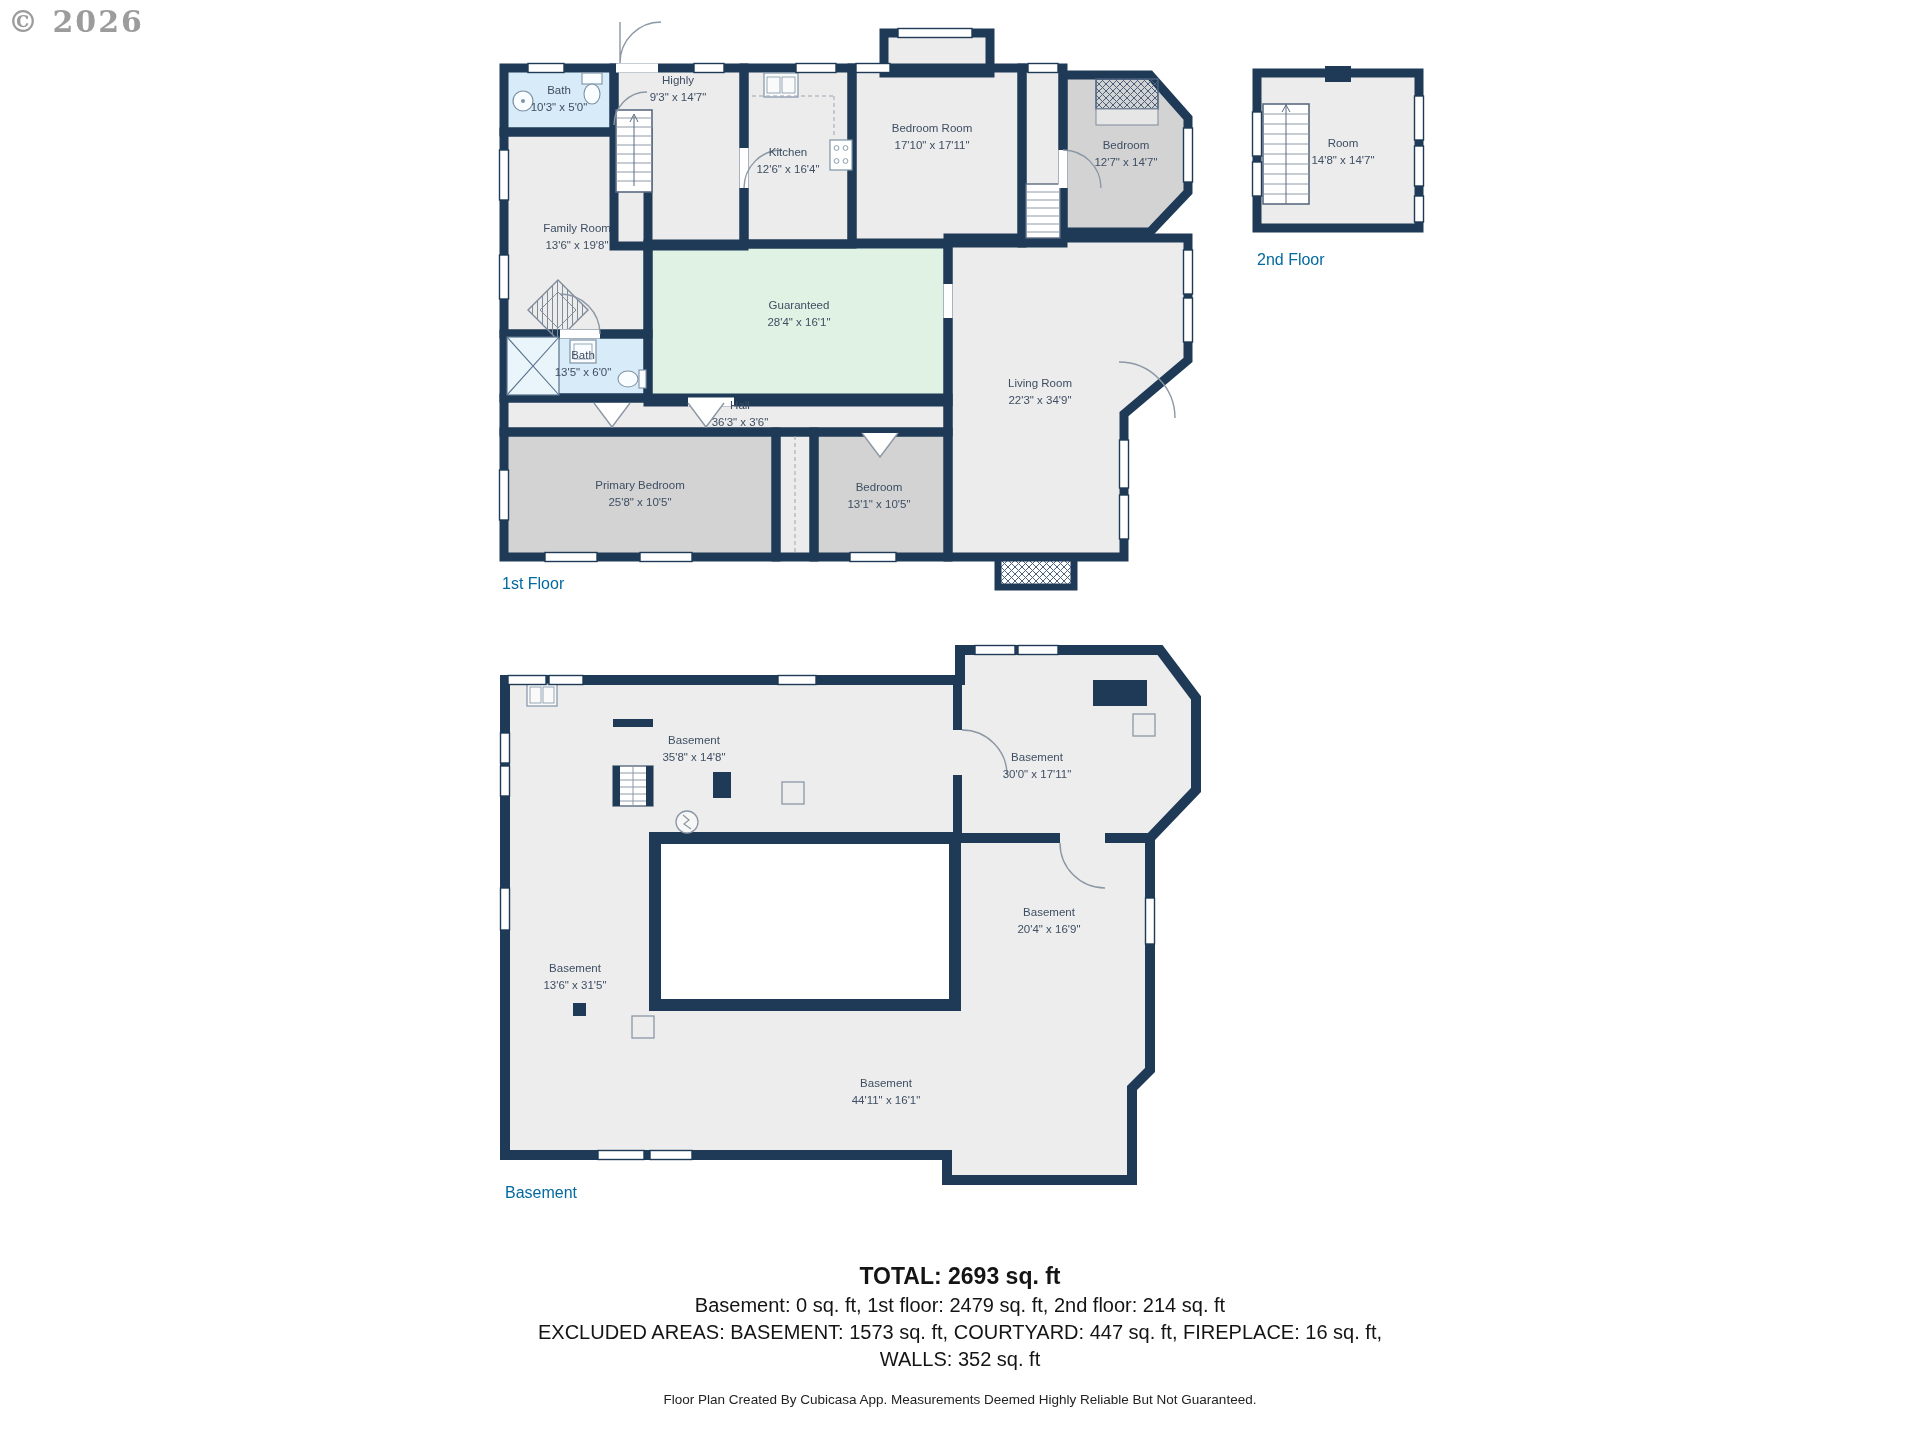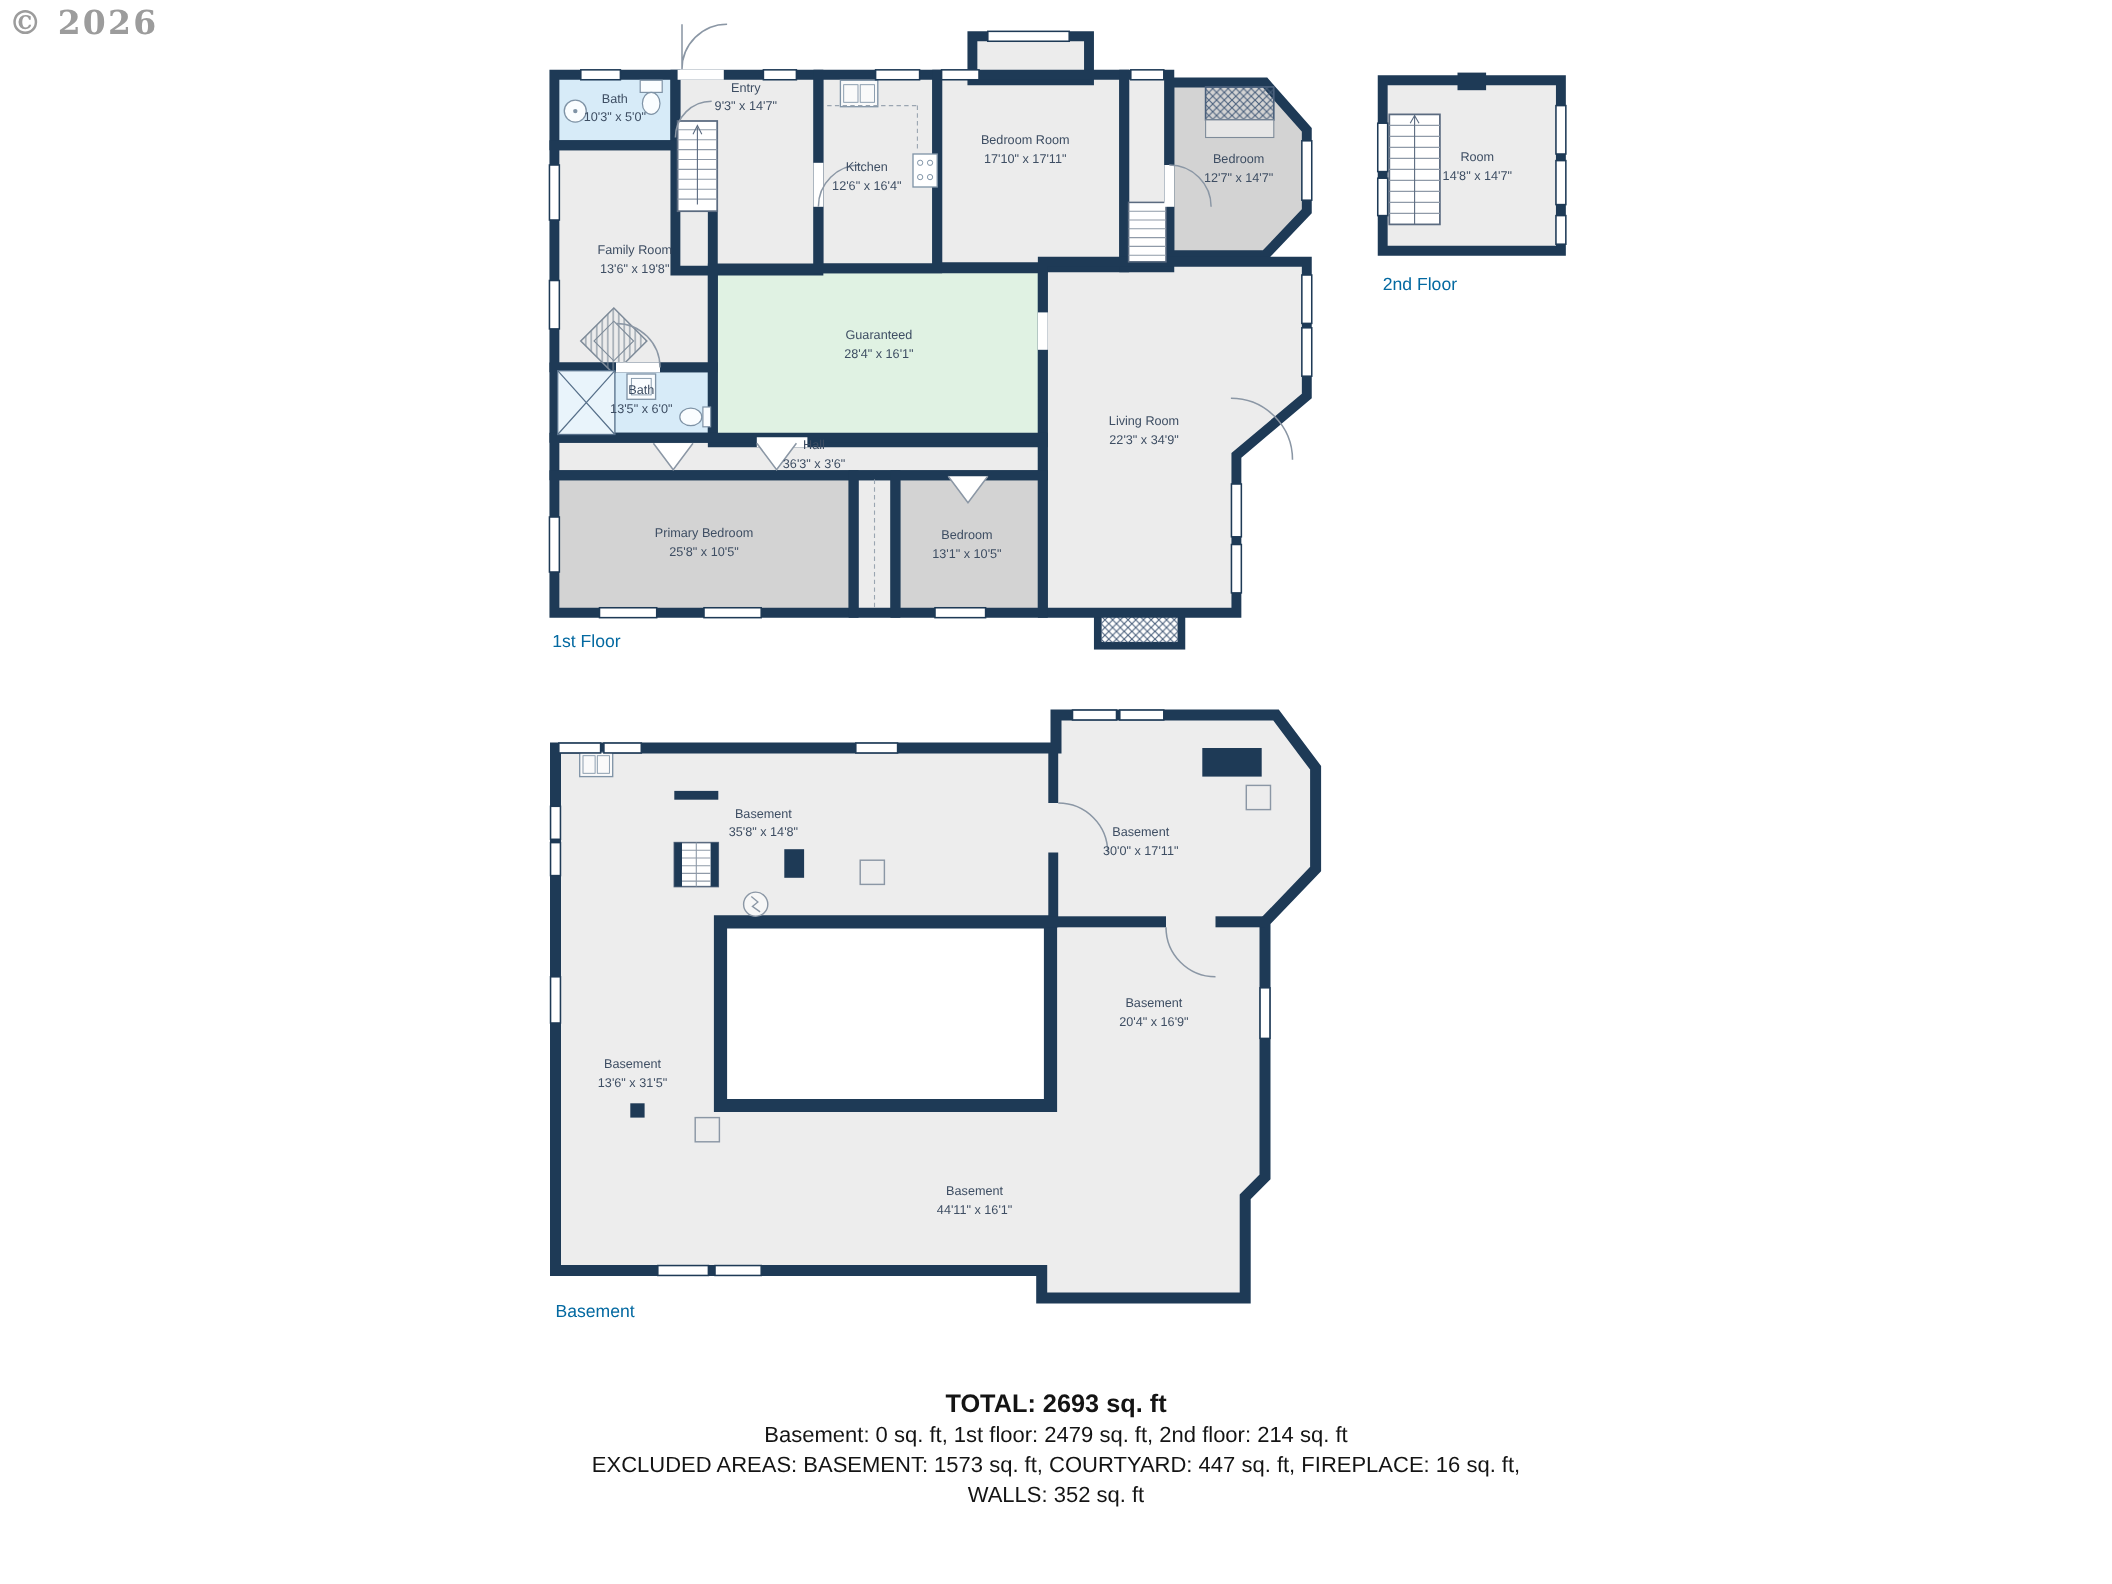--- a/index.html
+++ b/index.html
@@ -273,21 +273,21 @@
         <rect x="1145.5" y="898" width="9" height="46"></rect>
       </g>
     </g>
   </svg>
 
   <div class="room-label" style="left:559px;top:99px">
     <span class="rname">Bath</span>
     <span class="rdims">10'3" x 5'0"</span>
   </div>
   <div class="room-label" style="left:678px;top:89px">
-    <span class="rname">Entry</span>
+    <span class="rname">Highly</span>
     <span class="rdims">9'3" x 14'7"</span>
   </div>
   <div class="room-label" style="left:788px;top:161px">
     <span class="rname">Kitchen</span>
     <span class="rdims">12'6" x 16'4"</span>
   </div>
   <div class="room-label" style="left:932px;top:137px">
     <span class="rname">Bedroom Room</span>
     <span class="rdims">17'10" x 17'11"</span>
   </div>
@@ -350,14 +350,15 @@
   <div class="room-label" style="left:886px;top:1092px">
     <span class="rname">Basement</span>
     <span class="rdims">44'11" x 16'1"</span>
   </div>
   <div class="floor-label" style="left:505px;top:1193px">Basement</div>
 
   <div class="summary total" style="top:1263px">TOTAL: 2693 sq. ft</div>
   <div class="summary line" style="top:1294px">Basement: 0 sq. ft, 1st floor: 2479 sq. ft, 2nd floor: 214 sq. ft</div>
   <div class="summary line" style="top:1321px">EXCLUDED AREAS: BASEMENT: 1573 sq. ft, COURTYARD: 447 sq. ft, FIREPLACE: 16 sq. ft,</div>
   <div class="summary line" style="top:1348px">WALLS: 352 sq. ft</div>
+  <div class="footer-note" style="top:1392px">Floor Plan Created By Cubicasa App. Measurements Deemed Highly Reliable But Not Guaranteed.</div>
 
 </div>
 
 </body></html>

